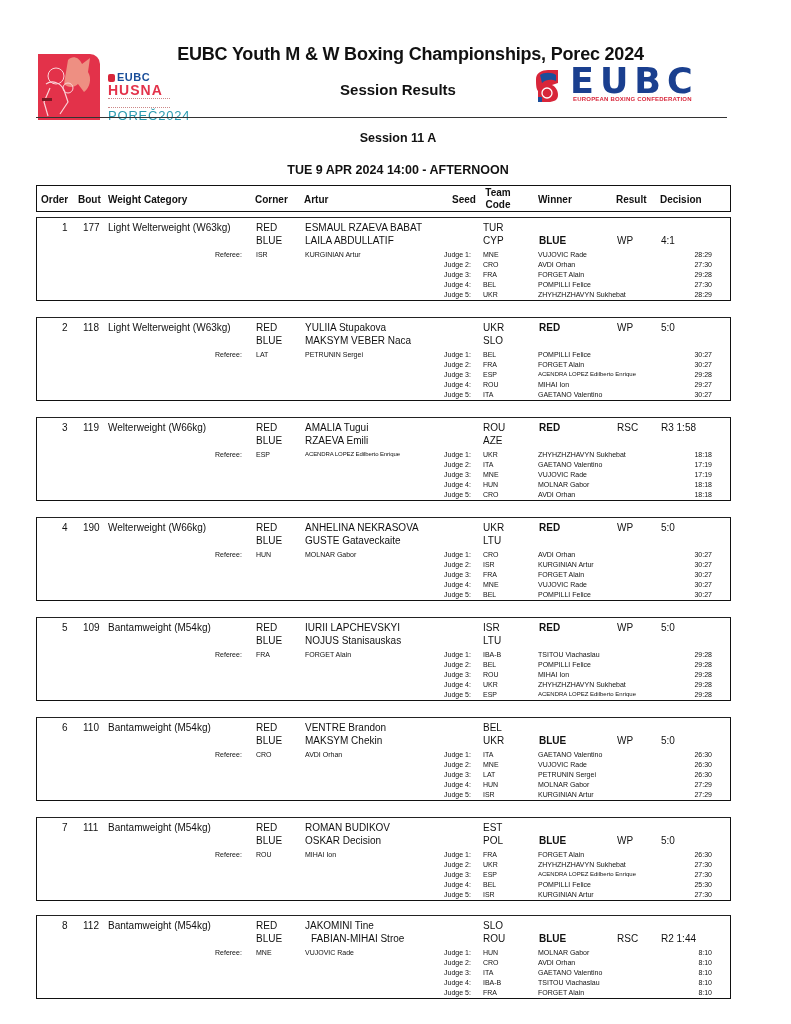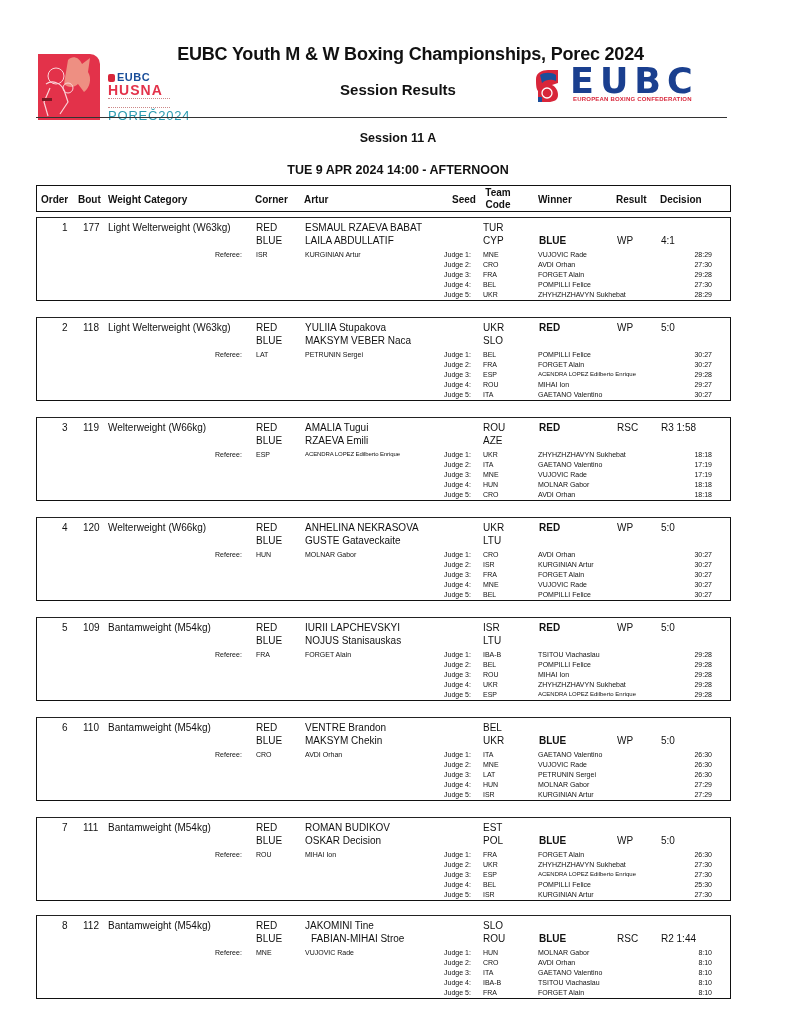--- a/index.html
+++ b/index.html
@@ -237,21 +237,21 @@
         <div class="judge-row" style="top: 73px;">
     <span style="left:407px">Judge 5:</span>
     <span style="left:446px">CRO</span>
     <span class="jname" style="left:501px">AVDI Orhan</span>
     <span style="left:645px; width:30px; text-align:right">18:18</span>
   </div>
       </div>
   </div>
     <div class="abs bout" style="top: 517px;">
     <span class="cell r1" style="left:25px">4</span>
-    <span class="cell r1" style="left:46px">120</span>
+    <span class="cell r1" style="left:46px">190</span>
     <span class="cell r1" style="left:71px">Welterweight (W66kg)</span>
     <span class="cell r1" style="left:219px">RED</span>
     <span class="cell r2" style="left:219px">BLUE</span>
     <span class="cell r1" style="left:268px">ANHELINA NEKRASOVA</span>
     <span class="cell r2" style="left:268px">GUSTE Gataveckaite</span>
     <span class="cell r1" style="left:446px">UKR</span>
     <span class="cell r2" style="left:446px">LTU</span>
     <span class="cell bold winner r1" style="left:502px">RED</span>
     <span class="cell result r1" style="left:580px">WP</span>
     <span class="cell decision r1" style="left:624px">5:0</span>

